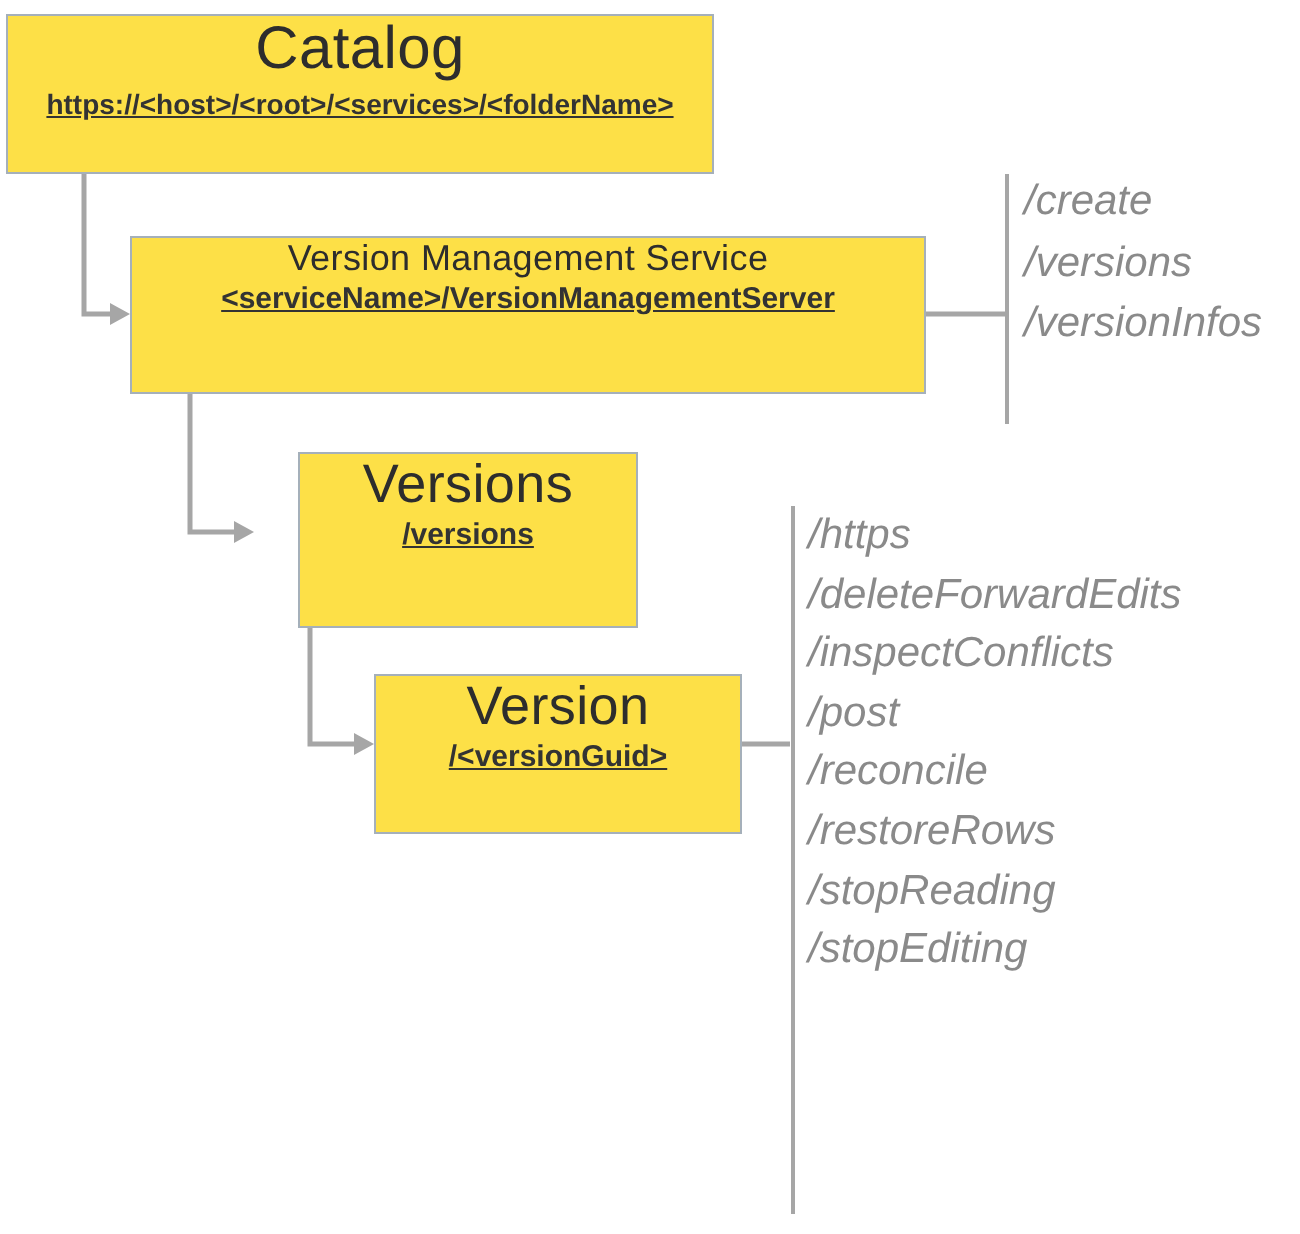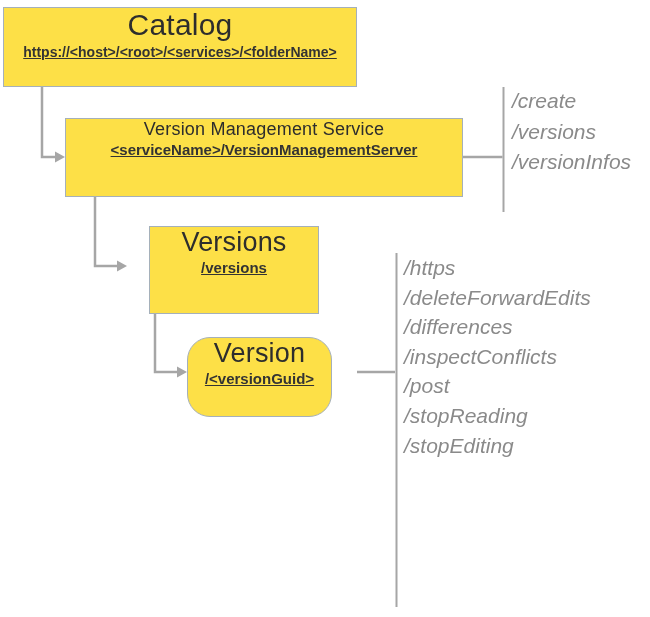--- a/index.html
+++ b/index.html
@@ -50,21 +50,21 @@
     font-weight: bold;
     margin-top: 2px;
     text-decoration: underline;
   }
   .node-subtitle.tiny {
     font-size: 14px;
   }
   .node-catalog  { left: 3px;   top: 7px;   width: 354px; height: 80px; }
   .node-vms      { left: 65px;  top: 118px; width: 398px; height: 79px; }
   .node-versions { left: 127px; top: 226px; width: 170px; height: 88px; margin-left: 22px; }
-  .node-version  { left: 187px; top: 337px; width: 145px; height: 80px; border-radius: 23px; }
+  .node-version  { left: 187px; top: 337px; width: 184px; height: 80px; }
   .ops {
     position: absolute;
     color: #8a8a8a;
     font-size: 21px;
     white-space: nowrap;
     font-style: italic;
   }
   .ops-vms {
     left: 512px;
     top: 86px;
@@ -121,20 +121,21 @@
 
   <div class="ops ops-vms">
     <div>/create</div>
     <div>/versions</div>
     <div>/versionInfos</div>
   </div>
 
   <div class="ops ops-version">
     <div>/https</div>
     <div>/deleteForwardEdits</div>
-    <div>/differences</div>
     <div>/inspectConflicts</div>
     <div>/post</div>
+    <div>/reconcile</div>
+    <div>/restoreRows</div>
     <div>/stopReading</div>
     <div>/stopEditing</div>
   </div>
 
 </div>
 
 </body></html>

